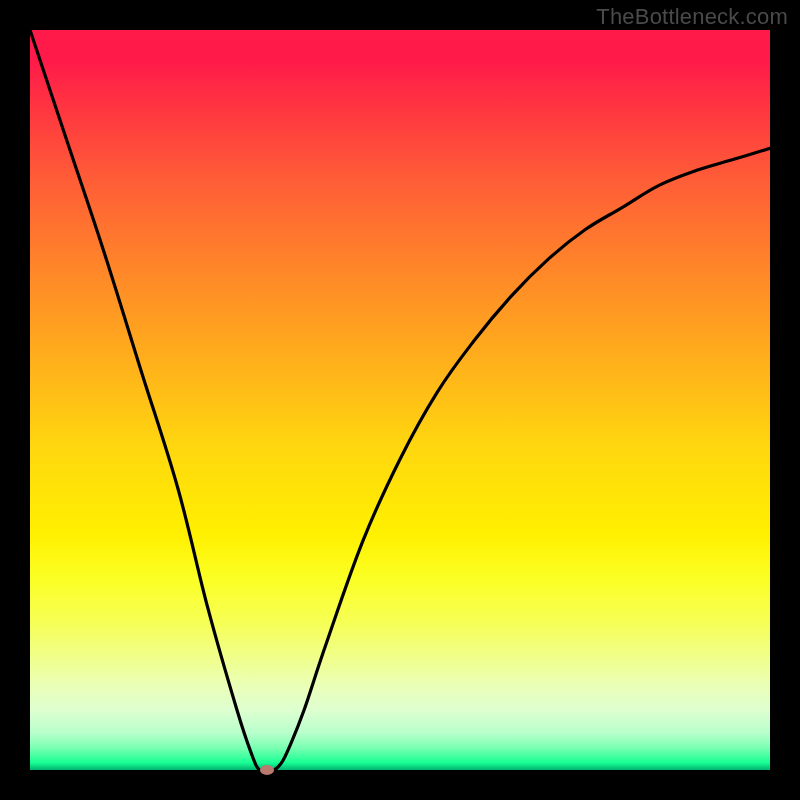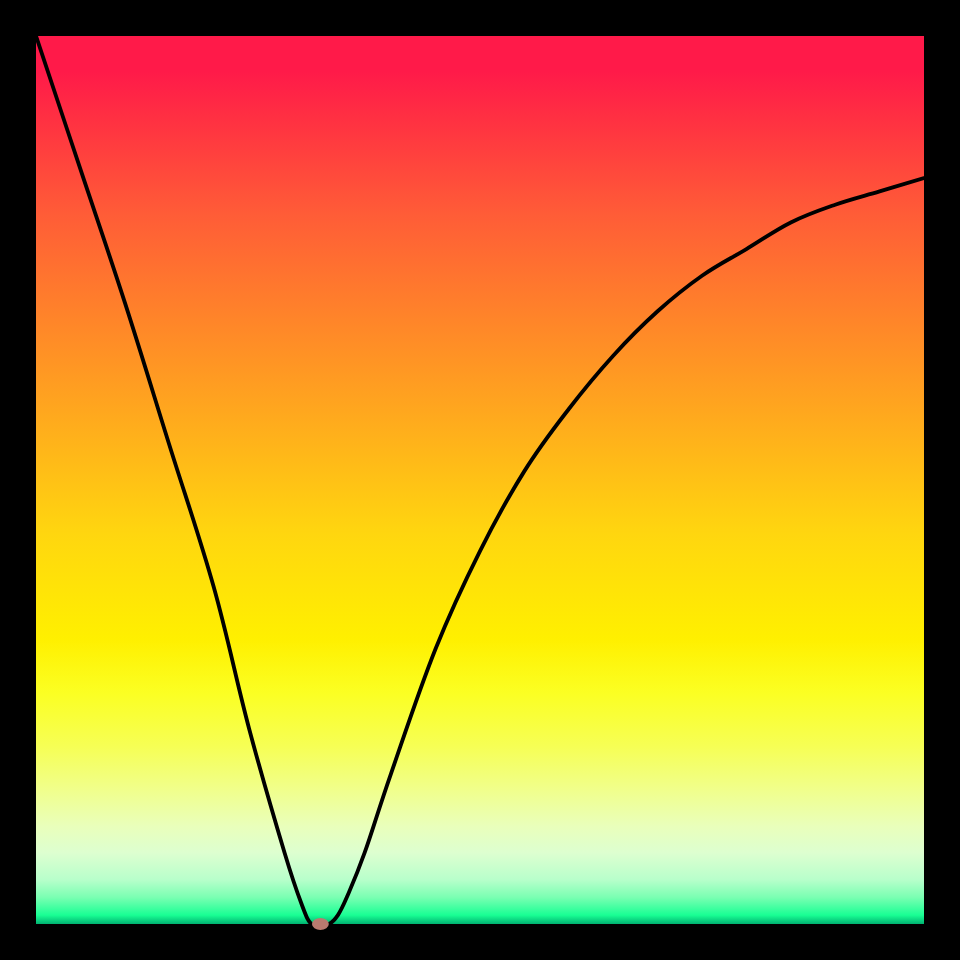--- a/index.html
+++ b/index.html
@@ -78,20 +78,21 @@
     border-radius: 50%;
     z-index: 8;
     transform: translate(-50%, -50%);
   }
 </style>
 </head>
 <body>
 
 <div class="frame">
 
+  <div class="watermark">TheBottleneck.com</div>
 
   <div class="plot-area">
     <div class="gradient-bg"></div>
 
     <svg class="curve" viewBox="0 0 740 740" preserveAspectRatio="none">
       <path id="curve-path" d="M 0 0 C 6.66 19.98, 23.68 71.03999999999999, 37 111 C 50.32 150.96, 60.68 180.708, 74 222 C 87.32 263.292, 97.68 297.77599999999995, 111 340.4 C 124.32 383.024, 136.012 416.176, 148 458.8 C 159.988 501.42400000000004, 166.944 537.24, 177.6 577.2 C 188.256 617.1600000000001, 199.20800000000003 654.16, 207.20000000000002 680.8 C 215.192 707.4399999999999, 218.004 714.544, 222 725.2 C 225.996 735.8560000000001, 226.736 737.336, 229.4 740 C 232.06400000000002 742.664, 234.136 740, 236.8 740 C 239.46400000000003 740, 241.536 741.332, 244.20000000000002 740 C 246.86400000000003 738.668, 248.93600000000004 736.596, 251.60000000000002 732.6 C 254.264 728.604, 255.004 727.124, 259 717.8 C 262.996 708.4759999999999, 267.14 699.448, 273.8 680.8 C 280.46000000000004 662.1519999999999, 285.344 644.836, 296 614.2 C 306.656 583.5640000000001, 319.68 543.9000000000001, 333 510.6 C 346.32 477.3, 356.68 455.84, 370 429.2 C 383.32 402.56, 393.68000000000006 383.912, 407.00000000000006 362.59999999999997 C 420.32000000000005 341.28799999999995, 430.68 328.116, 444 310.8 C 457.32 293.48400000000004, 467.68 281.05199999999996, 481 266.4 C 494.32 251.748, 504.68 241.388, 518 229.40000000000003 C 531.32 217.41200000000006, 541.68 209.12400000000008, 555 199.80000000000007 C 568.32 190.47600000000006, 578.68 185.59200000000004, 592 177.60000000000002 C 605.32 169.608, 615.68 162.06, 629 155.39999999999998 C 642.32 148.73999999999995, 652.68 145.26199999999992, 666 140.5999999999999 C 679.32 135.9379999999999, 689.68 133.49599999999998, 703 129.5 C 716.32 125.50400000000002, 733.34 120.39799999999998, 740 118.39999999999998" fill="none" stroke="#000" stroke-width="3.2" stroke-linejoin="round" stroke-linecap="round"></path>
     </svg>
 
     <div class="marker" id="min-marker" style="left: 236.8px; top: 740px;"></div>
   </div>

